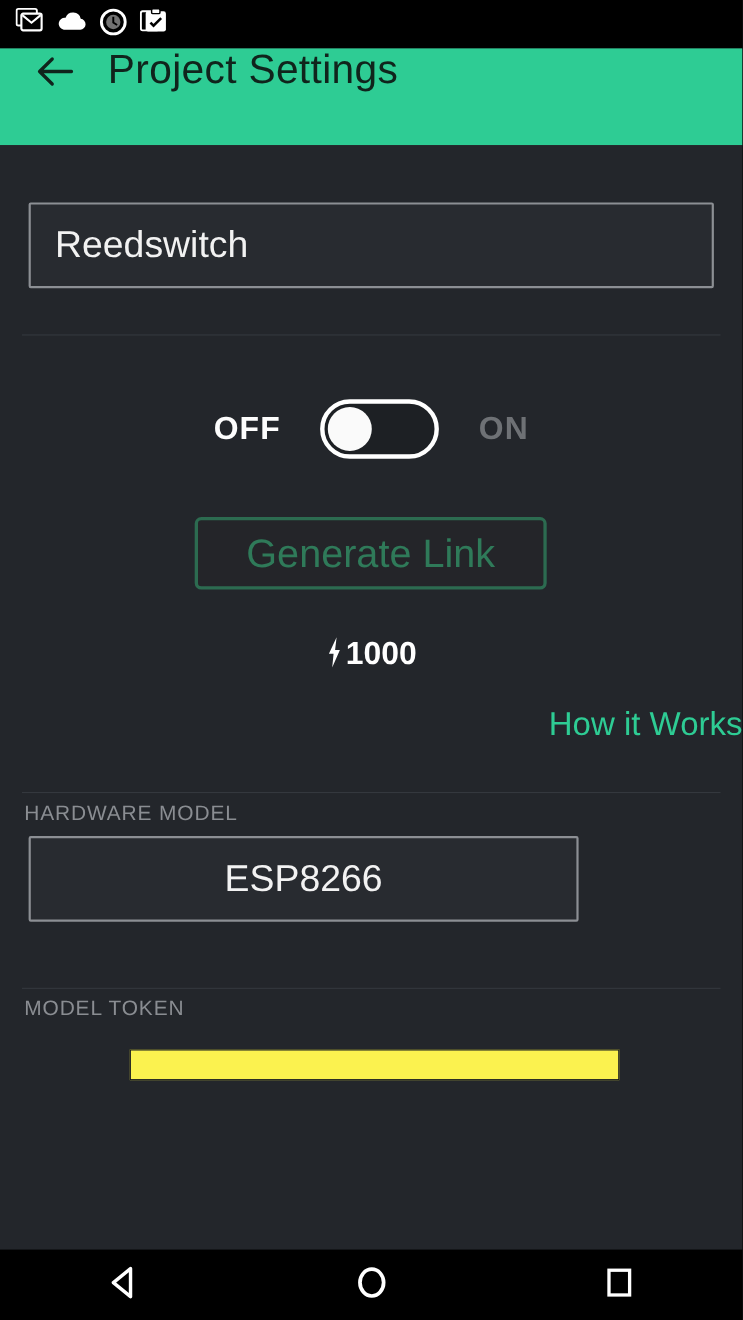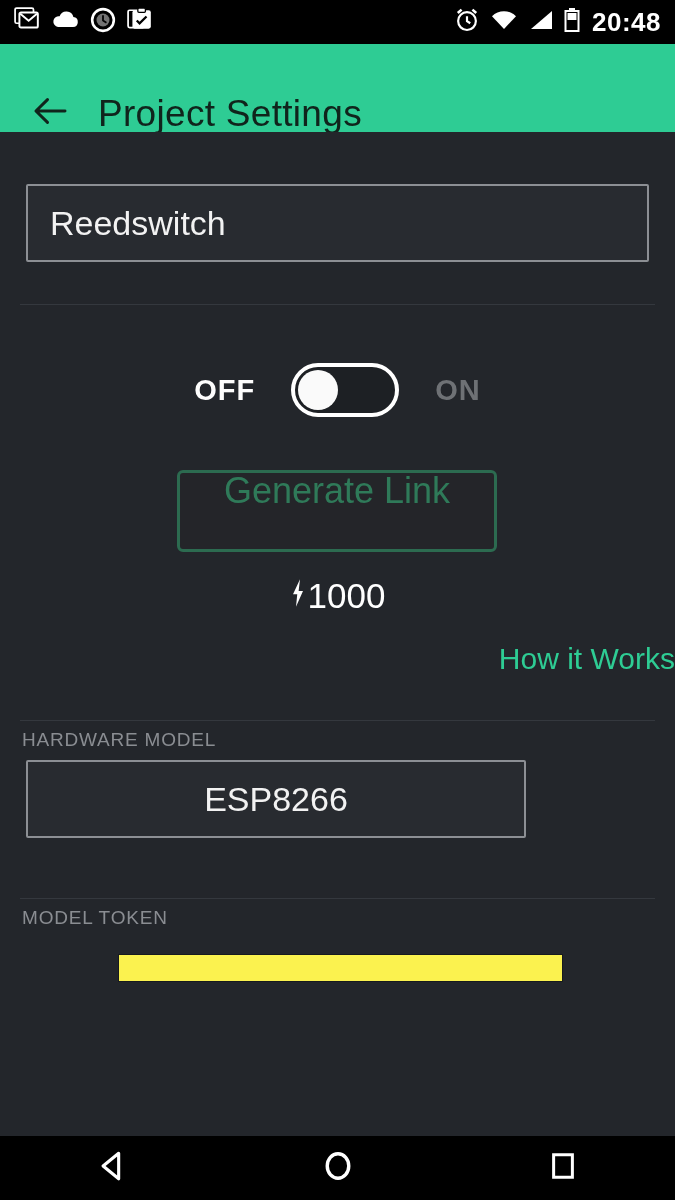--- a/index.html
+++ b/index.html
@@ -21,21 +21,21 @@
   .sb-right { margin-left:auto; display:flex; align-items:center; gap:10px; }
   .sb-icon { display:block; }
   .sb-time {
     color:#fff; font-size:26px; font-weight:bold; letter-spacing:0.5px;
     margin-left:2px; line-height:1;
   }
 
   
   .appbar {
     position:absolute; top:44px; left:0; width:675px; height:88px;
-    background:#2ecc94; display:flex; align-items:flex-end; padding-left:30px;
+    background:#2ecc94; display:flex; align-items:flex-start; padding-left:30px;
   }
   .back-arrow { width:42px; height:42px; flex:0 0 auto; }
   .appbar-title {
     color:#10241c; font-size:37px; margin-left:26px;
     letter-spacing:0.3px; line-height:1;
   }
 
   
   .content { position:absolute; top:132px; left:0; width:675px; height:1004px; background:#23262b;padding-left:36px; }
 
@@ -71,32 +71,32 @@
     border:4px solid #ffffff; background:#1d2024;
     position:relative; flex:0 0 auto;
   }
   .switch .knob {
     position:absolute; top:3px; left:3px;
     width:40px; height:40px; border-radius:50%; background:#fafafa;
   }
 
   
   #generate-link-btn {
-    position:absolute; left:177px; top:338px; width:320px; height:82px;
+    position:absolute; left:177px; top:338px; width:320px; height:66px;
     border:3px solid #2c6b50; border-radius:6px; background:#242529;
-    display:flex; align-items:flex-start; justify-content:center;
+    display:flex; align-items:center; justify-content:center;
   }
   #generate-link-btn span { color:#2f7a59; font-size:36px; line-height:1; }
 
   .energy-row {
     position:absolute; left:0; top:440px; width:675px; height:46px;
     display:flex; align-items:center; justify-content:center; gap:2px;
   }
   .bolt { flex:0 0 auto; }
-  .energy-amount { color:#ffffff; font-size:35px; font-weight:normal; line-height:1; }
+  .energy-amount { color:#ffffff; font-size:29px; font-weight:bold; line-height:1; }
 
   #how-it-works {
     position:absolute; left:0; top:512px; width:675px;
     text-align:right; color:#2ecc94; font-size:30px; line-height:1;
   }
 
   
   #hardware-model-field {
     left:26px; top:628px; width:500px; height:78px;
     display:flex; align-items:center; justify-content:center;
@@ -165,47 +165,20 @@
           </svg>
       </span>
       <span class="sb-icon">
         <svg width="26" height="26" viewBox="0 0 24 24">
             <rect x="1" y="3" width="15" height="16" rx="1.5" fill="none" stroke="#fff" stroke-width="1.6"></rect>
             <rect x="5" y="3" width="17" height="17" rx="2" fill="#fff"></rect>
             <rect x="10" y="1" width="7" height="4" rx="1" fill="#fff" stroke="#000" stroke-width="1.2"></rect>
             <path d="M9 12.5l2.6 2.6L18 8.8" fill="none" stroke="#000" stroke-width="2.1"></path>
           </svg>
       </span>
-    </div>
-    <div class="sb-right">
-      <span class="sb-icon">
-        <svg width="26" height="26" viewBox="0 0 24 24">
-            <circle cx="12" cy="13" r="8.2" fill="none" stroke="#fff" stroke-width="2"></circle>
-            <path d="M12 8.5V13l3 2" fill="none" stroke="#fff" stroke-width="2"></path>
-            <path d="M3.5 5.5 7 2.4M20.5 5.5 17 2.4" stroke="#fff" stroke-width="2.4" fill="none"></path>
-          </svg>
-      </span>
-      <span class="sb-icon">
-        <svg width="28" height="24" viewBox="0 0 28 24">
-            <path d="M14 21 L2 8.2 A17 17 0 0 1 26 8.2 Z" fill="#fff"></path>
-          </svg>
-      </span>
-      <span class="sb-icon">
-        <svg width="26" height="24" viewBox="0 0 26 24">
-            <path d="M24 3 L24 21 L3 21 Z" fill="#fff"></path>
-          </svg>
-      </span>
-      <span class="sb-icon">
-        <svg width="16" height="26" viewBox="0 0 16 26">
-            <rect x="5" y="1" width="6" height="3" fill="#fff"></rect>
-            <rect x="1.5" y="4" width="13" height="20" fill="none" stroke="#fff" stroke-width="2"></rect>
-            <rect x="3.5" y="6" width="9" height="7" fill="#fff"></rect>
-          </svg>
-      </span>
-      <span class="sb-time">20:48</span>
     </div>
   </div>
 
   <div class="appbar">
     <span class="back-arrow">
       <svg width="42" height="42" viewBox="0 0 24 24">
           <path d="M20 12H4M10 5.5 3.4 12 10 18.5" fill="none" stroke="#10241c" stroke-width="1.7" stroke-linecap="round" stroke-linejoin="round"></path>
         </svg>
     </span>
     <div class="appbar-title">Project Settings</div>

